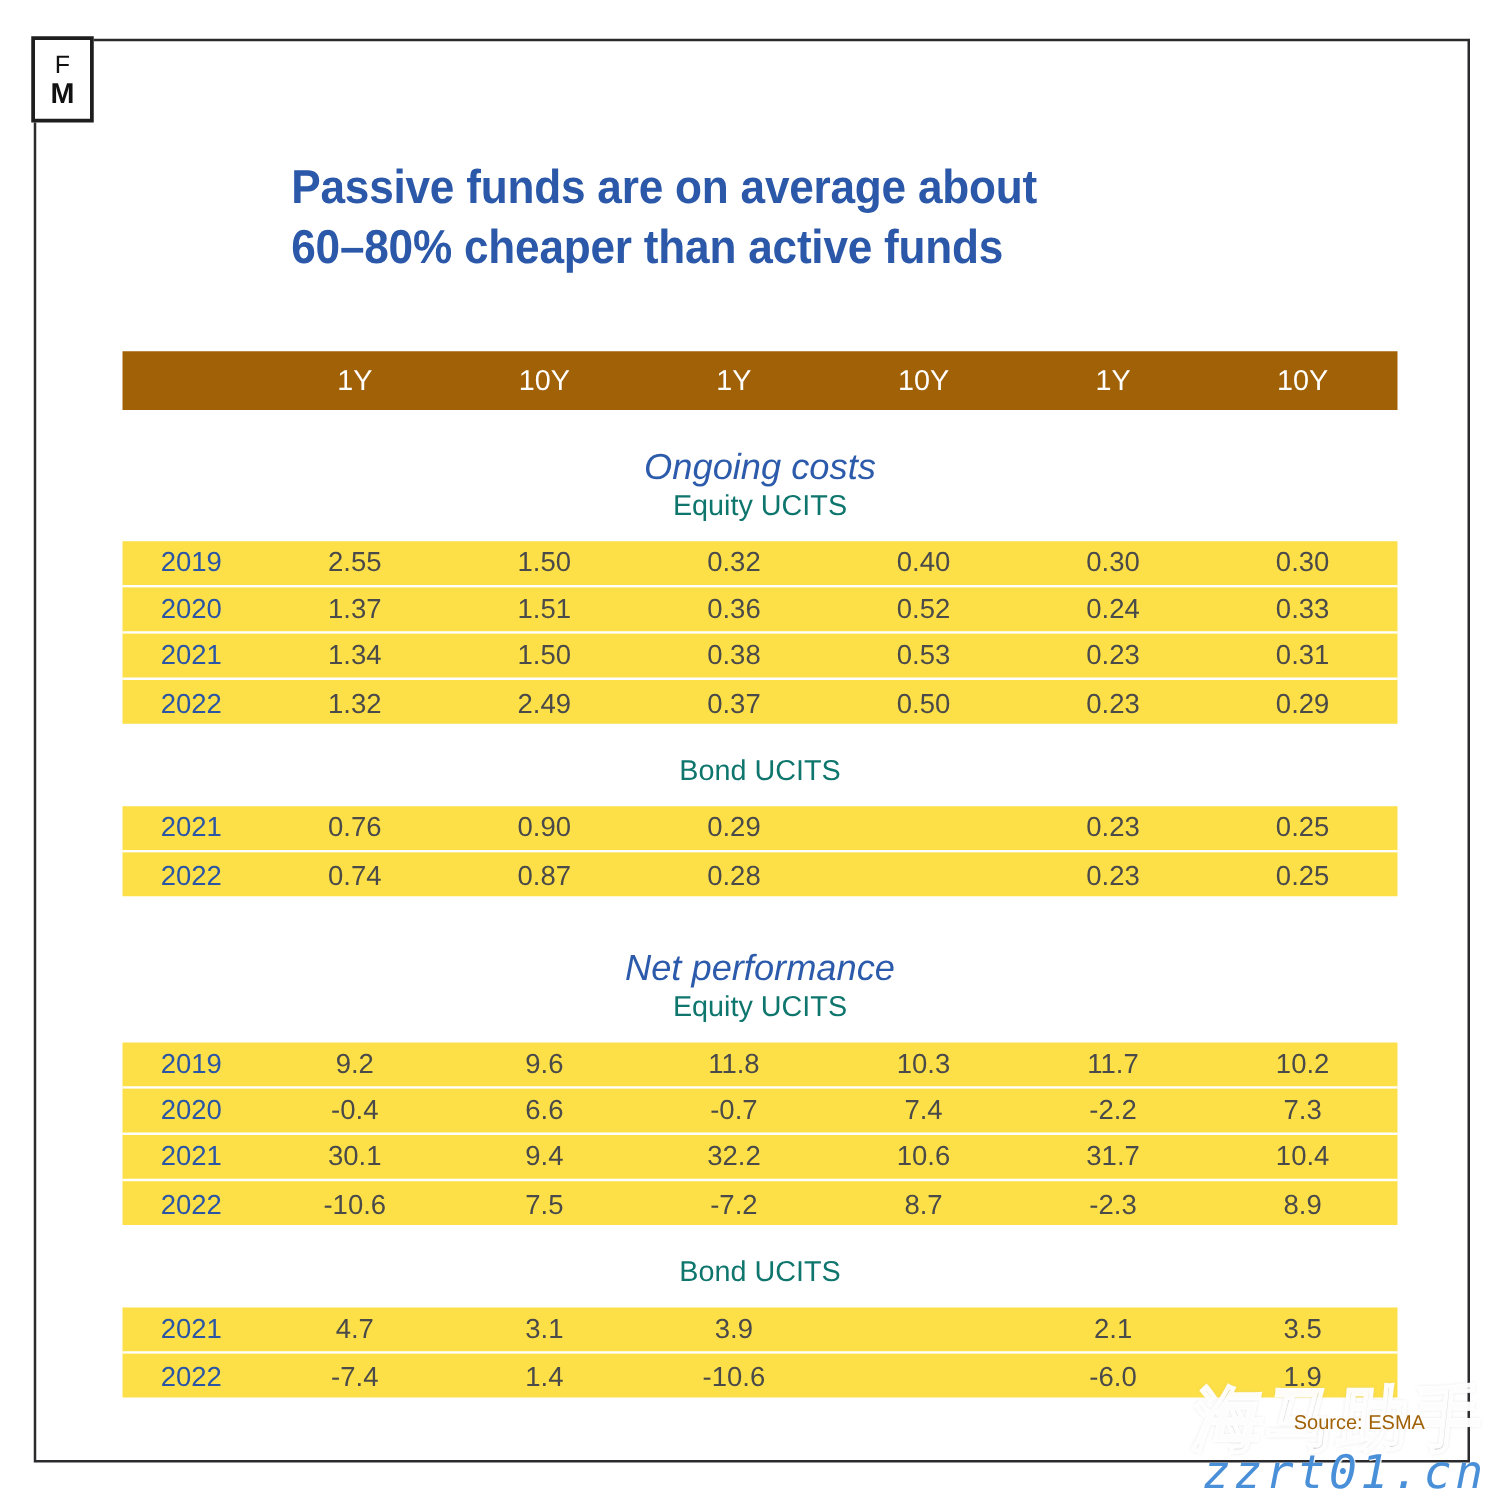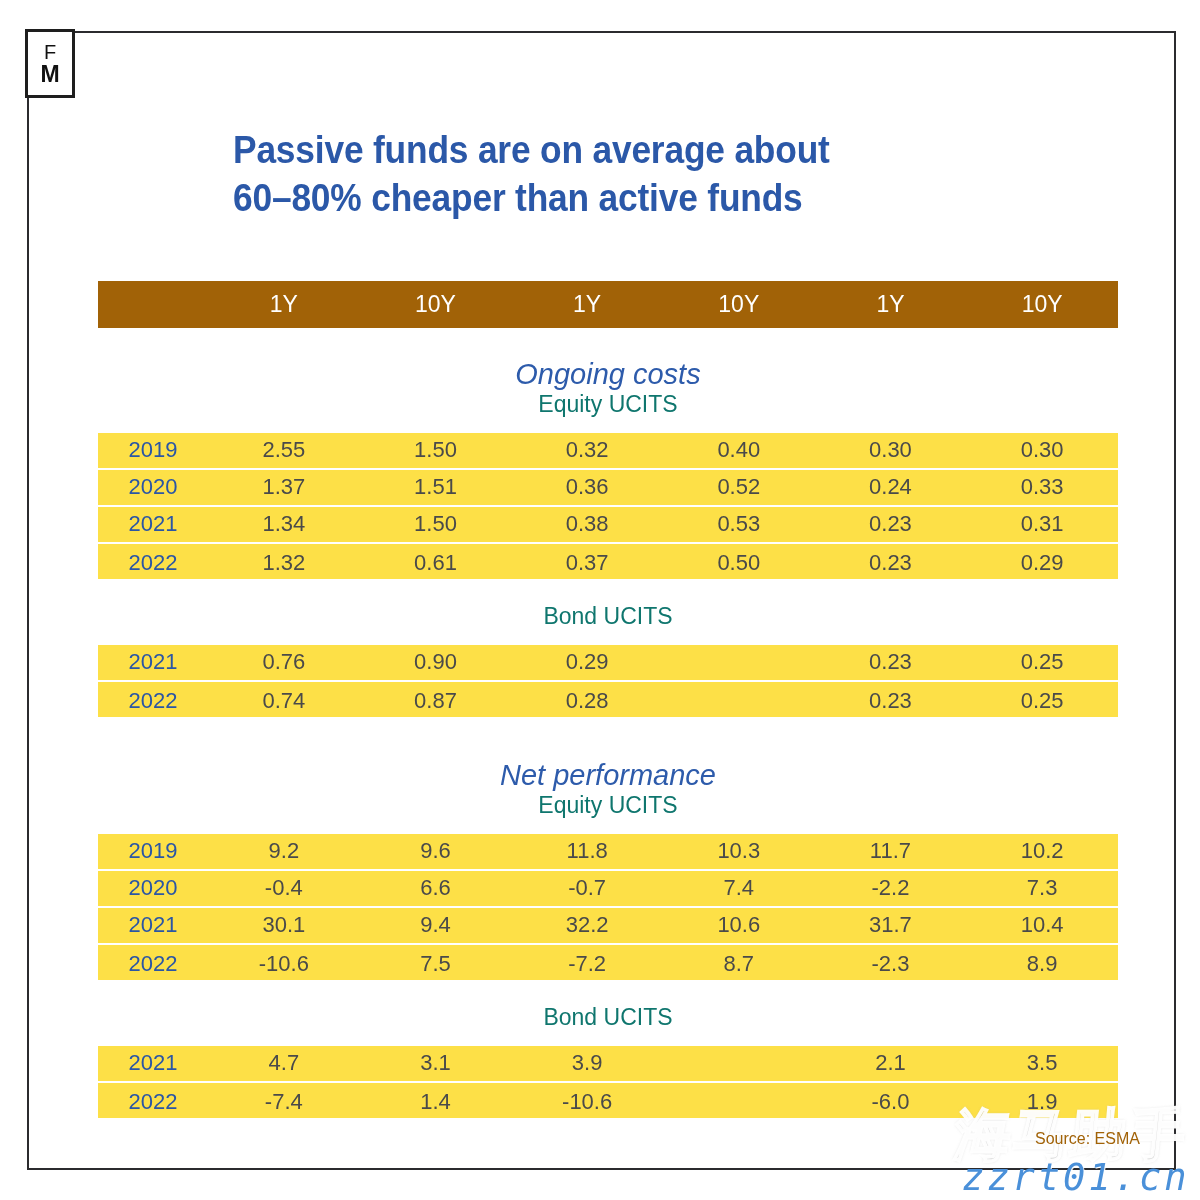--- a/index.html
+++ b/index.html
@@ -281,21 +281,21 @@
             <div class="c c-d cell-val">1.34</div>
             <div class="c c-d cell-val">1.50</div>
             <div class="c c-d cell-val">0.38</div>
             <div class="c c-d cell-val">0.53</div>
             <div class="c c-d cell-val">0.23</div>
             <div class="c c-d cell-val">0.31</div>
           </div>
           <div class="row data-row">
             <div class="c c-year cell-year">2022</div>
             <div class="c c-d cell-val">1.32</div>
-            <div class="c c-d cell-val">0.61</div>
+            <div class="c c-d cell-val">2.49</div>
             <div class="c c-d cell-val">0.37</div>
             <div class="c c-d cell-val">0.50</div>
             <div class="c c-d cell-val">0.23</div>
             <div class="c c-d cell-val">0.29</div>
           </div>
         </div>
         <div class="gap-md"></div>
         <div class="caption">
           <span class="cap-reg">Bond UCITS</span>
         </div>

